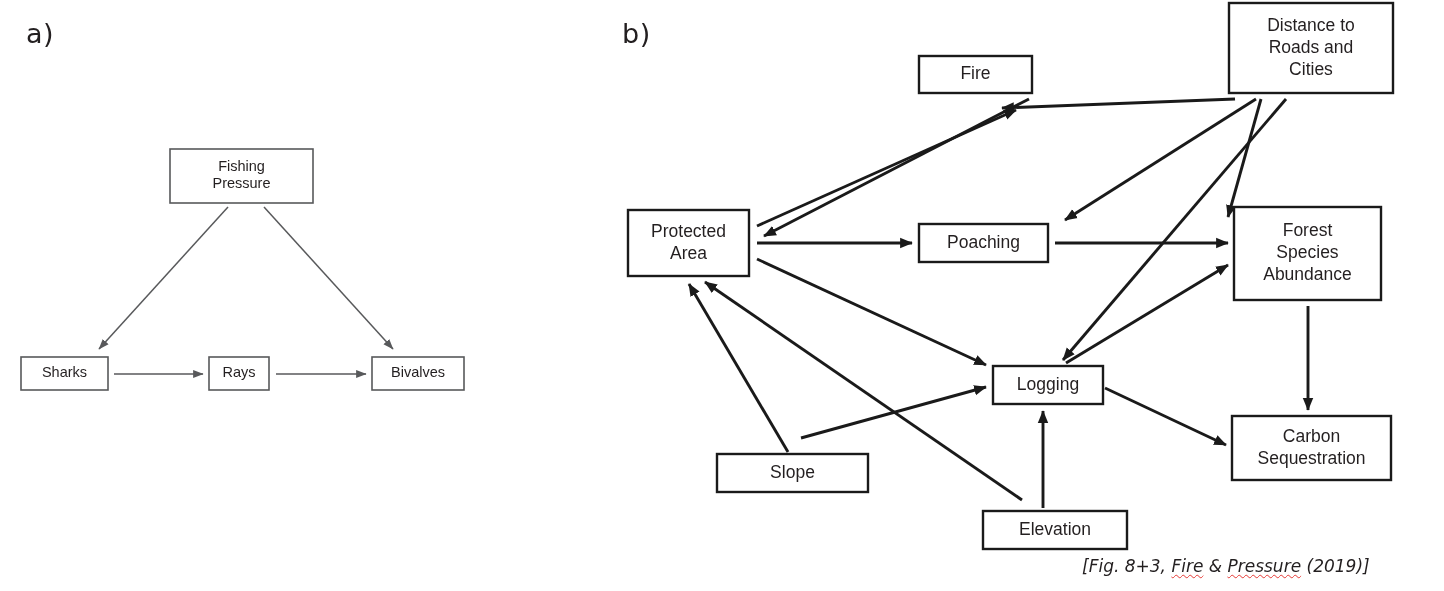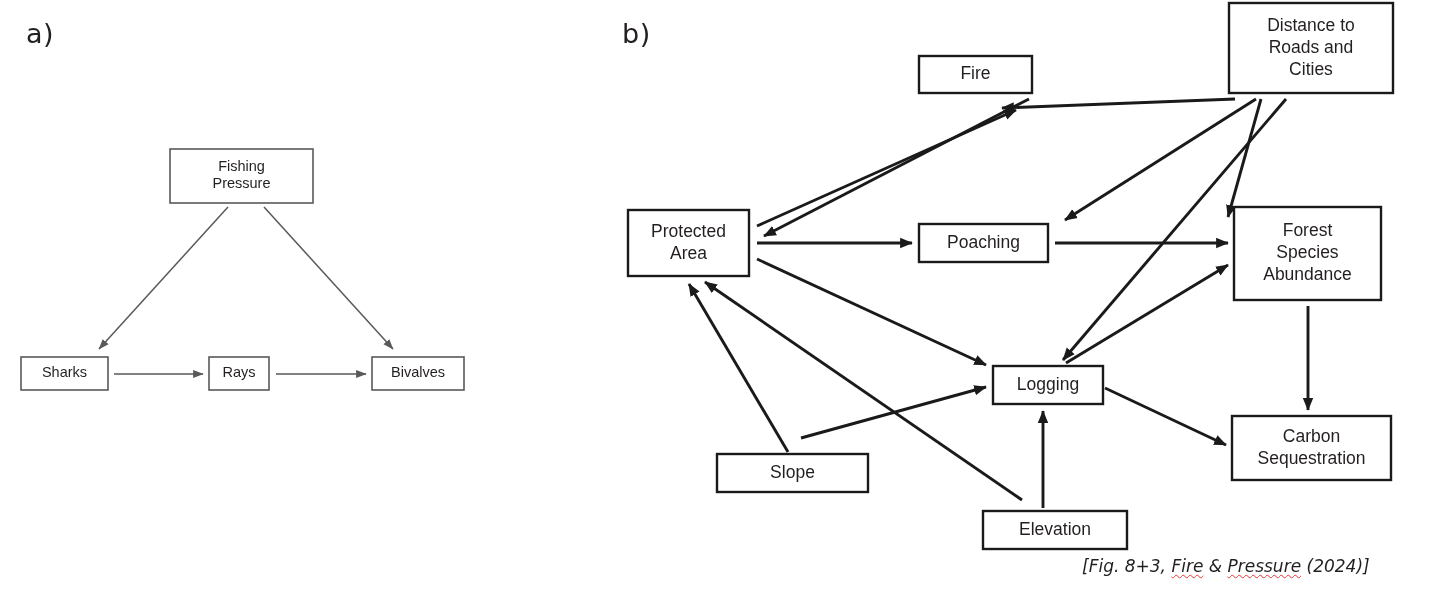--- a/index.html
+++ b/index.html
@@ -190,15 +190,15 @@
           <rect x="717" y="454" width="151" height="38" class="nodebox nodebox-b"></rect>
           <text x="792.5" y="473" class="nodetext nodetext-b">Slope</text>
         </g>
         <g>
           <rect x="983" y="511" width="144" height="38" class="nodebox nodebox-b"></rect>
           <text x="1055" y="530" class="nodetext nodetext-b">Elevation</text>
         </g>
       </g>
   </svg>
 
-  <div class="caption"><span>[Fig. 8+3, </span><span class="sp">Fire</span><span> &amp; </span><span class="sp">Pressure</span><span> (2024)]</span></div>
+  <div class="caption"><span>[Fig. 8+3, </span><span class="sp">Fire</span><span> &amp; </span><span class="sp">Pressure</span><span> (2019)]</span></div>
 
 </div>
 
 </body></html>

